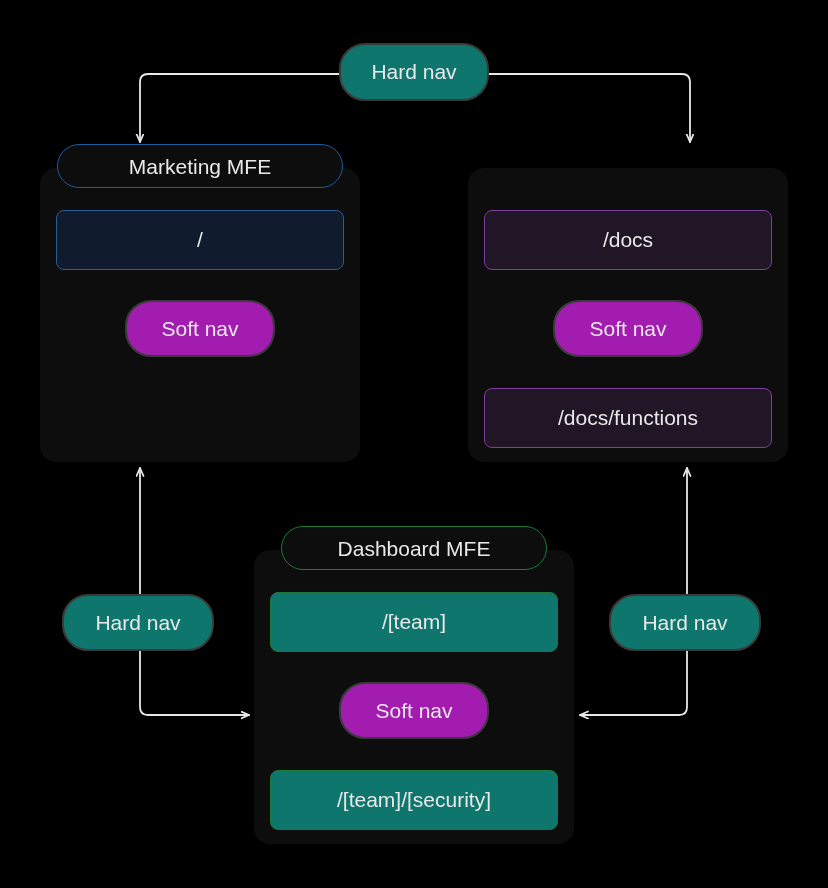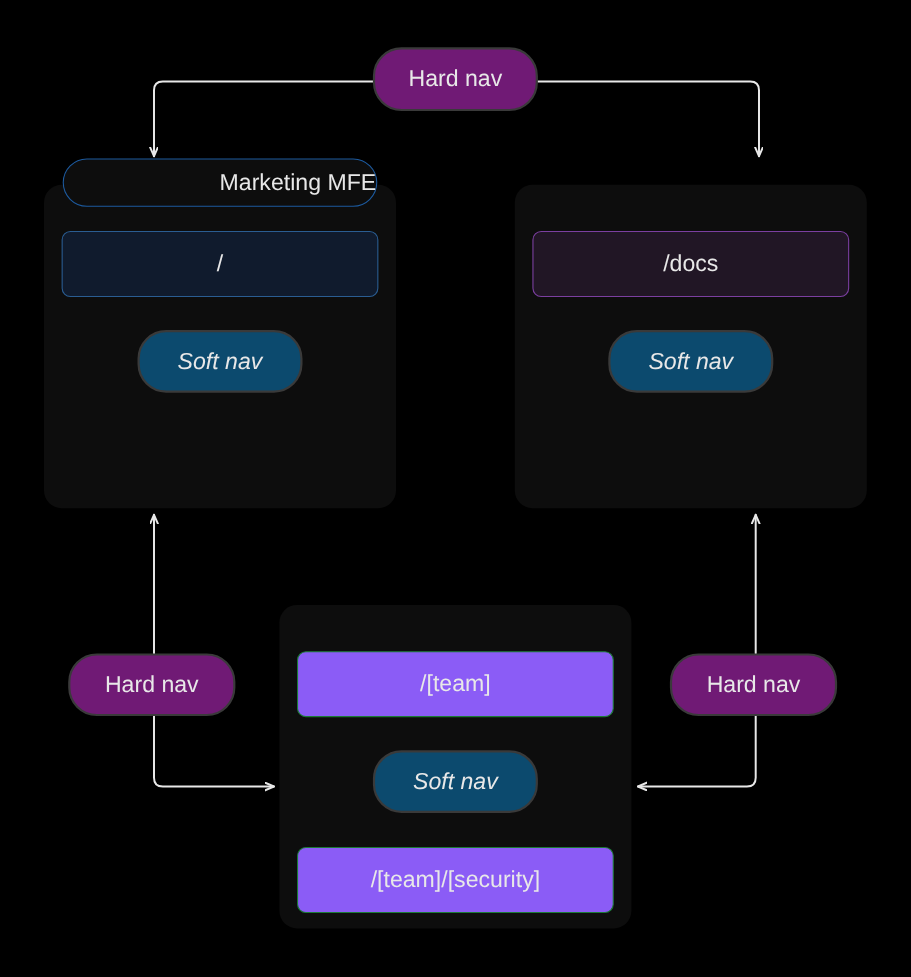--- a/index.html
+++ b/index.html
@@ -33,21 +33,21 @@
     background: #0d0d0d;
     border-radius: 16px;
   }
   .mfe-title {
     position: absolute;
     left: 50%;
     transform: translateX(-50%);
     top: -24px;
     height: 44px;
     line-height: 44px;
-    text-align: right;
+    text-align: center;
     border-radius: 22px;
     background: #0d0d0d;
     color: #e8e8e8;
     font-size: 21px;
     white-space: nowrap;
     box-sizing: border-box;
     border: 1.5px solid #333;
   }
   .route {
     position: absolute;
@@ -63,38 +63,38 @@
   }
 
   
   .theme-blue .mfe-title { border-color: #1d5a9e; }
   .theme-blue .route { background: #101b2d; border-color: #2a5d92; }
   
   .theme-purple .mfe-title { border-color: #7b3fa0; }
   .theme-purple .route { background: #211625; border-color: #7b3fa0; }
   
   .theme-green .mfe-title { border-color: #1c7a36; }
-  .theme-green .route { background: #8b5cf6; border-color: #1c7a36; }
+  .theme-green .route { background: #0f766e; border-color: #1c7a36; }
 
   
   .pill {
     position: absolute;
     border-radius: 26px;
     background: #121212;
     border: 2px solid #3a3a3a;
     color: #e8e8e8;
     font-size: 21px;
     display: flex;
     align-items: center;
     justify-content: center;
     white-space: nowrap;
     box-sizing: border-box;
   }
-  .pill.hard { background: #701a75; }
-  .pill.soft { background: #0c4a6e; font-style: italic; }
+  .pill.hard { background: #0f766e; }
+  .pill.soft { background: #a21caf; }
 </style>
 </head>
 <body>
 
 <div id="canvas">
 
   <svg class="edges" viewBox="0 0 828 888" xmlns="http://www.w3.org/2000/svg">
     <defs>
       <marker id="ah" markerWidth="10" markerHeight="10" refX="8.5" refY="4" orient="auto" markerUnits="userSpaceOnUse">
         <path d="M0.5,0.5 L8.5,4 L0.5,7.5" fill="none" stroke="#e8e8e8" stroke-width="1.8" stroke-linecap="round" stroke-linejoin="round"></path>
@@ -150,23 +150,29 @@
     </div>
   </div>
 
   <div class="mfe theme-purple" style="left:468px; top:168px; width:320px; height:294px;">
     <div class="route" style="left:16px; top:42px; width:288px; height:60px;">
       <span>/docs</span>
     </div>
     <div class="pill soft" style="left:85px; top:132px; width:150px; height:57px;">
       <span>Soft nav</span>
     </div>
+    <div class="route" style="left:16px; top:220px; width:288px; height:60px;">
+      <span>/docs/functions</span>
+    </div>
   </div>
 
   <div class="mfe theme-green" style="left:254px; top:550px; width:320px; height:294px;">
+    <div class="mfe-title" style="width:266px;">
+      <span>Dashboard MFE</span>
+    </div>
     <div class="route" style="left:16px; top:42px; width:288px; height:60px;">
       <span>/[team]</span>
     </div>
     <div class="pill soft" style="left:85px; top:132px; width:150px; height:57px;">
       <span>Soft nav</span>
     </div>
     <div class="route" style="left:16px; top:220px; width:288px; height:60px;">
       <span>/[team]/[security]</span>
     </div>
   </div>

